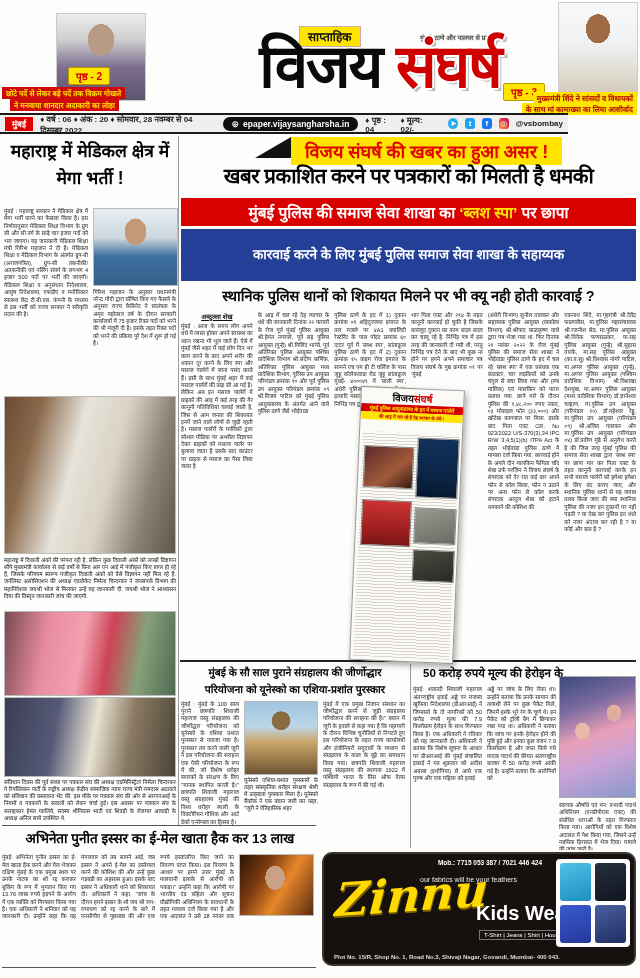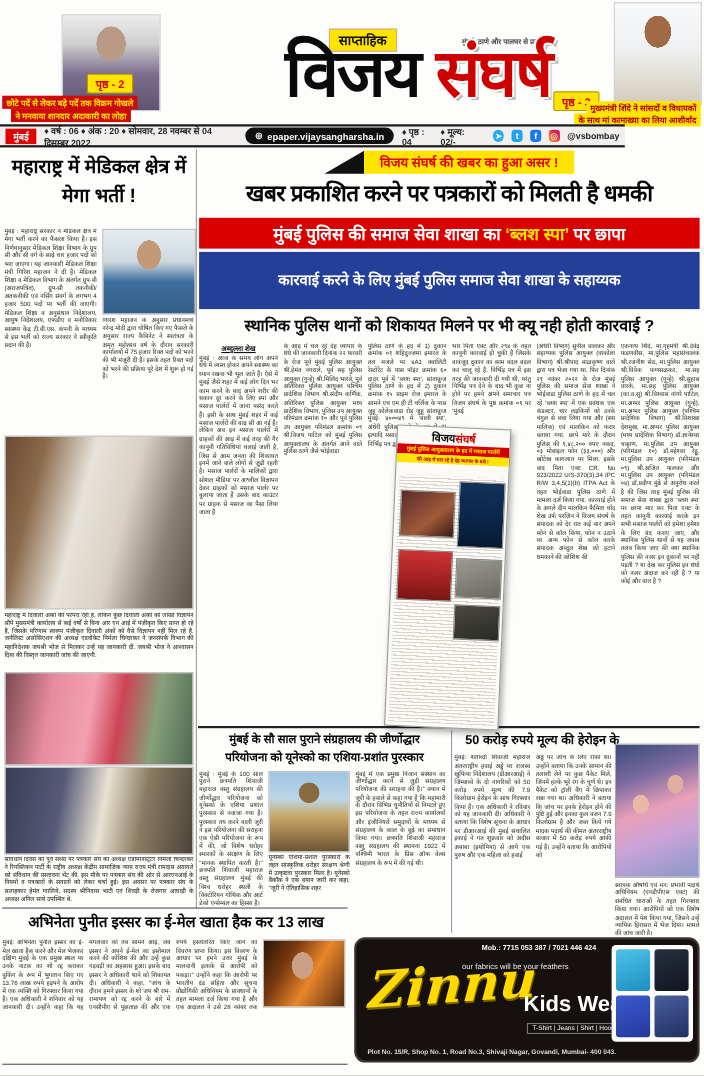--- a/index.html
+++ b/index.html
@@ -15,21 +15,21 @@
   .t-red{color:#cf0000;text-shadow:-2px 0 #fff,2px 0 #fff,0 -2px #fff,0 2px #fff,3px 3px 0 #bbb;}
   .promo-photo{position:absolute;border:1px solid #ccc;}
   .ph-gokhale{left:56px;top:13px;width:88px;height:86px;
      background:radial-gradient(ellipse 22px 26px at 50% 30%,#b99b85 0 60%,rgba(0,0,0,0) 61%),
      linear-gradient(180deg,#ececec 0%,#cfcfcf 30%,#7d6e8e 62%,#5d5470 100%);}
   .ph-shinde{left:558px;top:2px;width:78px;height:92px;
      background:radial-gradient(ellipse 20px 24px at 50% 28%,#a06a45 0 60%,rgba(0,0,0,0) 61%),
      linear-gradient(180deg,#f7f9fa 0%,#eef0f2 45%,#e0ddd2 75%,#d2cabb 100%);}
   .page-badge{position:absolute;background:#ffe400;color:#d40000;font-weight:bold;font-size:10px;
      padding:1px 7px;border:1px solid #b89a00;border-radius:2px;}
-  .badge-left{left:79px;top:67px;}
+  .badge-left{left:68px;top:67px;}
   .badge-right{left:503px;top:83px;}
   .promo-cap{position:absolute;font-size:7.5px;font-weight:bold;padding:1px 4px;white-space:nowrap;}
   .cap-red{background:#cf0a0a;color:#ffe400;}
   .cap-yel{background:#ffe400;color:#b00000;}
   .lp1{left:2px;top:87px;} .lp2{left:10px;top:99px;}
   .rp1{right:3px;top:92px;} .rp2{right:3px;top:103px;}
   
   .infobar{position:absolute;left:0;top:113px;width:568px;height:21px;background:#f1efed;
      border-top:2px solid #1a1a1a;border-bottom:2.5px solid #1a1a1a;box-sizing:border-box;
      display:flex;align-items:center;gap:7px;padding:0 5px;font-size:8px;font-weight:bold;color:#222;}
@@ -62,21 +62,21 @@
      background:linear-gradient(105deg,#6b4a33 0%,#8a6a4c 18%,#e7e3da 40%,#d9d2c4 60%,#8c8276 80%,#5f564c 100%);}
   .capA{position:absolute;left:4px;top:557px;width:172px;height:52px;}
   .ph-flowers{top:611px;height:85px;
      background:linear-gradient(100deg,#7b4a52 0%,#e88ca0 25%,#f2a0b0 45%,#cc4455 60%,#86a07a 78%,#4f6a52 100%);}
   .ph-cert{top:697px;height:80px;
      background:linear-gradient(100deg,#3a3d52 0%,#565a78 30%,#e8e2d2 52%,#8a7a62 72%,#4a4438 100%);}
   .capB{position:absolute;left:4px;top:779px;width:172px;height:46px;}
   
   .impact{position:absolute;left:181px;top:137px;width:455px;display:flex;justify-content:center;align-items:stretch;}
   .impact-tri{width:0;height:0;border-bottom:21px solid #111;border-left:36px solid rgba(0,0,0,0);}
-  .impact-box{background:#ffe400;color:#e00500;font-size:12px;font-weight:bold;padding:2px 14px;white-space:nowrap;}
+  .impact-box{background:#ffe400;color:#e00500;font-size:18px;font-weight:bold;padding:2px 14px;white-space:nowrap;}
   .main-headline{position:absolute;left:181px;top:161px;width:455px;text-align:center;font-size:20.5px;
      font-weight:900;letter-spacing:-0.5px;white-space:nowrap;color:#050505;}
   .red-banner{position:absolute;left:181px;top:198px;width:455px;height:28px;background:#d90000;
      display:flex;align-items:center;justify-content:center;gap:4px;font-size:15.5px;font-weight:bold;
      color:#fff;white-space:nowrap;}
   .red-banner .hl{color:#ffe400;}
   .blue-banner{position:absolute;left:181px;top:229px;width:455px;height:52px;background:#233f97;
      display:flex;flex-direction:column;align-items:center;justify-content:center;font-size:13.5px;
      font-weight:bold;color:#fff;line-height:1.6;white-space:nowrap;}
   .sub-headline{position:absolute;left:181px;top:285px;width:455px;text-align:center;font-size:14.5px;

